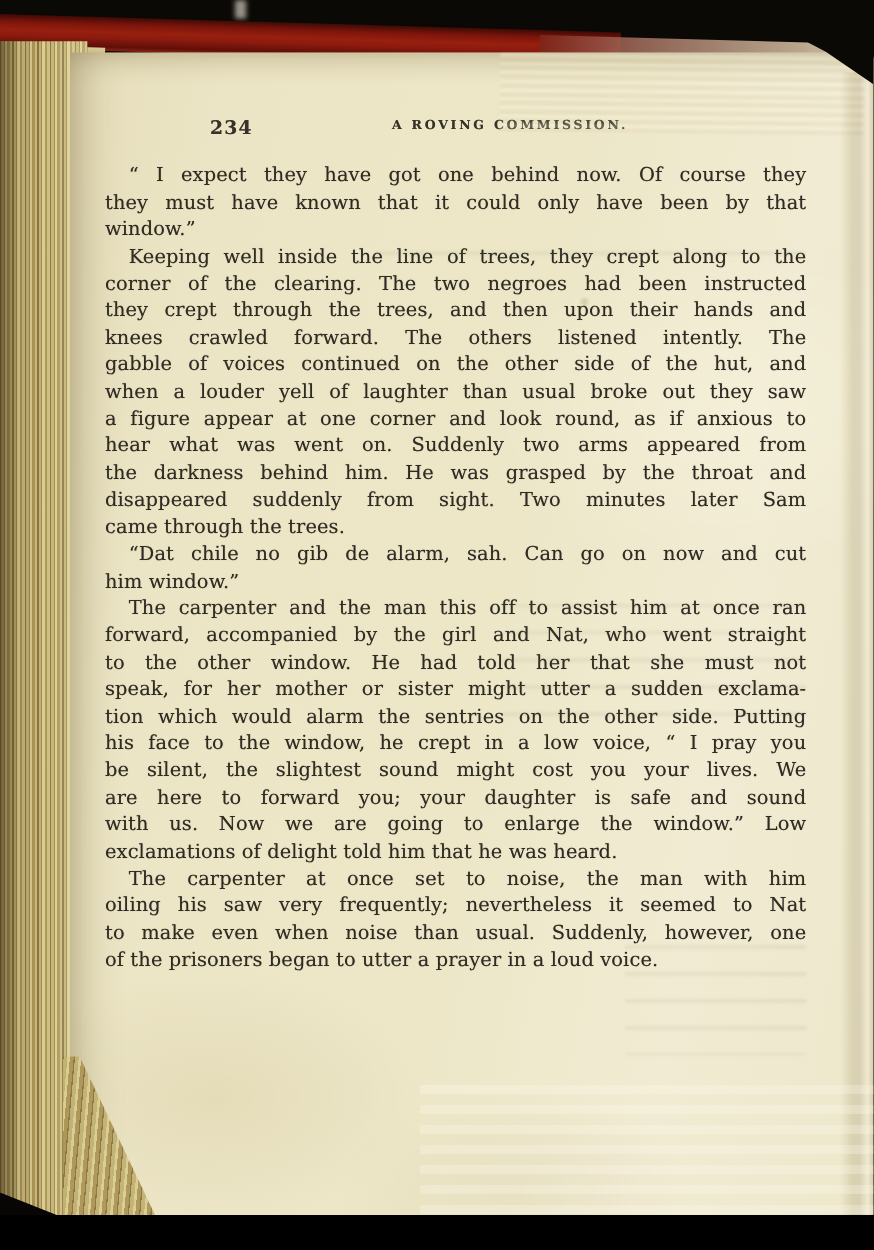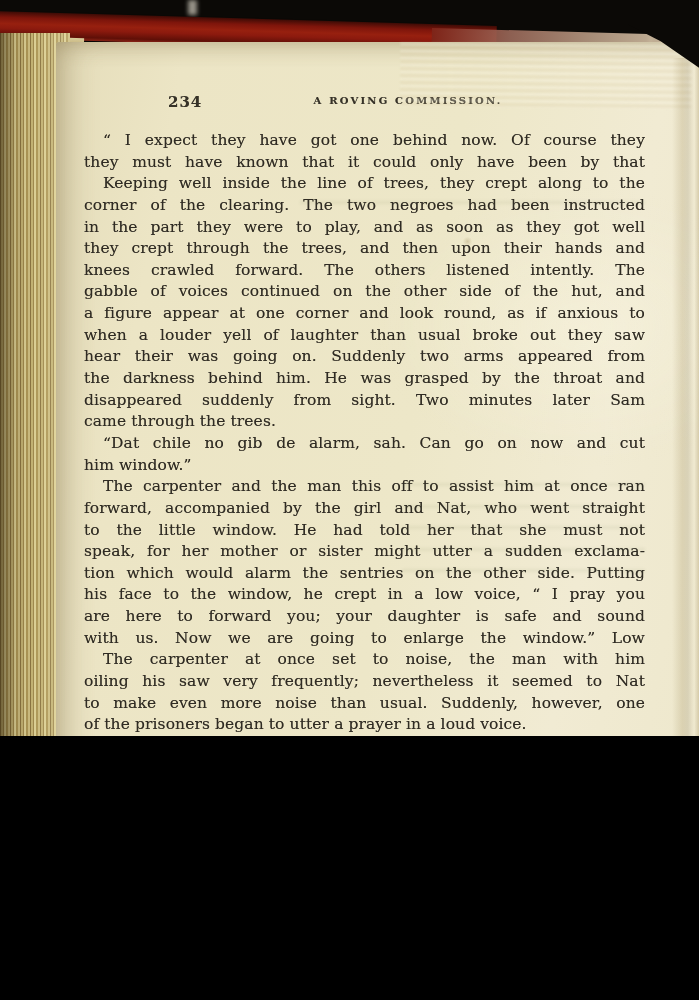--- a/index.html
+++ b/index.html
@@ -1,17 +1,17 @@
 <!DOCTYPE html>
 <html><head>
 <meta charset="utf-8">
 <style>
   html,body { margin:0; padding:0; background:#000; }
   .scene {
-    position:relative; width:699px; height:736px; overflow:hidden;
+    position:relative; width:699px; height:972px; overflow:hidden;
     background:#0b0906;
     font-family:"DejaVu Serif","Liberation Serif",serif;
   }
   
   .white-streak {
     position:absolute; left:188px; top:0; width:9px; height:15px;
     background:rgba(225,220,205,0.65); filter:blur(2px);
   }
   .scratch-streak {
     position:absolute; left:648px; top:18px; width:4px; height:52px;
@@ -138,53 +138,55 @@
 
   <div class="page-stack"></div>
 
   <div class="page">
     <div class="page-number">234</div>
     <div class="running-title">A ROVING COMMISSION.</div>
     <div class="textblock">
         <div class="para">
           <div class="line first">“ I expect they have got one behind now.  Of course they</div>
           <div class="line">they must have known that it could only have been by that</div>
+          <div class="line last">window.”</div>
         </div>
         <div class="para">
           <div class="line first">Keeping well inside the line of trees, they crept along to the</div>
           <div class="line">corner of the clearing.  The two negroes had been instructed</div>
-          <div class="line">in the part they were to play, and as soon as they got well</div>
           <div class="line">they crept through the trees, and then upon their hands and</div>
           <div class="line">knees crawled forward.  The others listened intently.  The</div>
           <div class="line">gabble of voices continued on the other side of the hut, and</div>
+          <div class="line">when a louder yell of laughter than usual broke out they saw</div>
           <div class="line">a figure appear at one corner and look round, as if anxious to</div>
-          <div class="line">when a louder yell of laughter than usual broke out they saw</div>
-          <div class="line">hear their was going on.  Suddenly two arms appeared from</div>
+          <div class="line">hear what was went on.  Suddenly two arms appeared from</div>
           <div class="line">the darkness behind him.  He was grasped by the throat and</div>
           <div class="line">disappeared suddenly from sight.  Two minutes later Sam</div>
           <div class="line last">came through the trees.</div>
         </div>
         <div class="para">
           <div class="line first">“Dat chile no gib de alarm, sah.  Can go on now and cut</div>
           <div class="line last">him window.”</div>
         </div>
         <div class="para">
           <div class="line first">The carpenter and the man this off to assist him at once ran</div>
           <div class="line">forward, accompanied by the girl and Nat, who went straight</div>
-          <div class="line">to the little window.  He had told her that she must not</div>
+          <div class="line">to the other window.  He had told her that she must not</div>
           <div class="line">speak, for her mother or sister might utter a sudden exclama-</div>
           <div class="line">tion which would alarm the sentries on the other side.  Putting</div>
           <div class="line">his face to the window, he crept in a low voice, “ I pray you</div>
+          <div class="line">be silent, the slightest sound might cost you your lives.  We</div>
           <div class="line">are here to forward you; your daughter is safe and sound</div>
           <div class="line">with us.  Now we are going to enlarge the window.”  Low</div>
+          <div class="line last">exclamations of delight told him that he was heard.</div>
         </div>
         <div class="para">
           <div class="line first">The carpenter at once set to noise, the man with him</div>
           <div class="line">oiling his saw very frequently; nevertheless it seemed to Nat</div>
-          <div class="line">to make even more noise than usual.  Suddenly, however, one</div>
+          <div class="line">to make even when noise than usual.  Suddenly, however, one</div>
           <div class="line last">of the prisoners began to utter a prayer in a loud voice.</div>
         </div>
       </div>
   </div>
 
   <div class="top-bands"></div>
   <div class="right-crease"></div>
   <div class="bottom-bands"></div>
 
   <div class="ghost ghost-1"></div>

